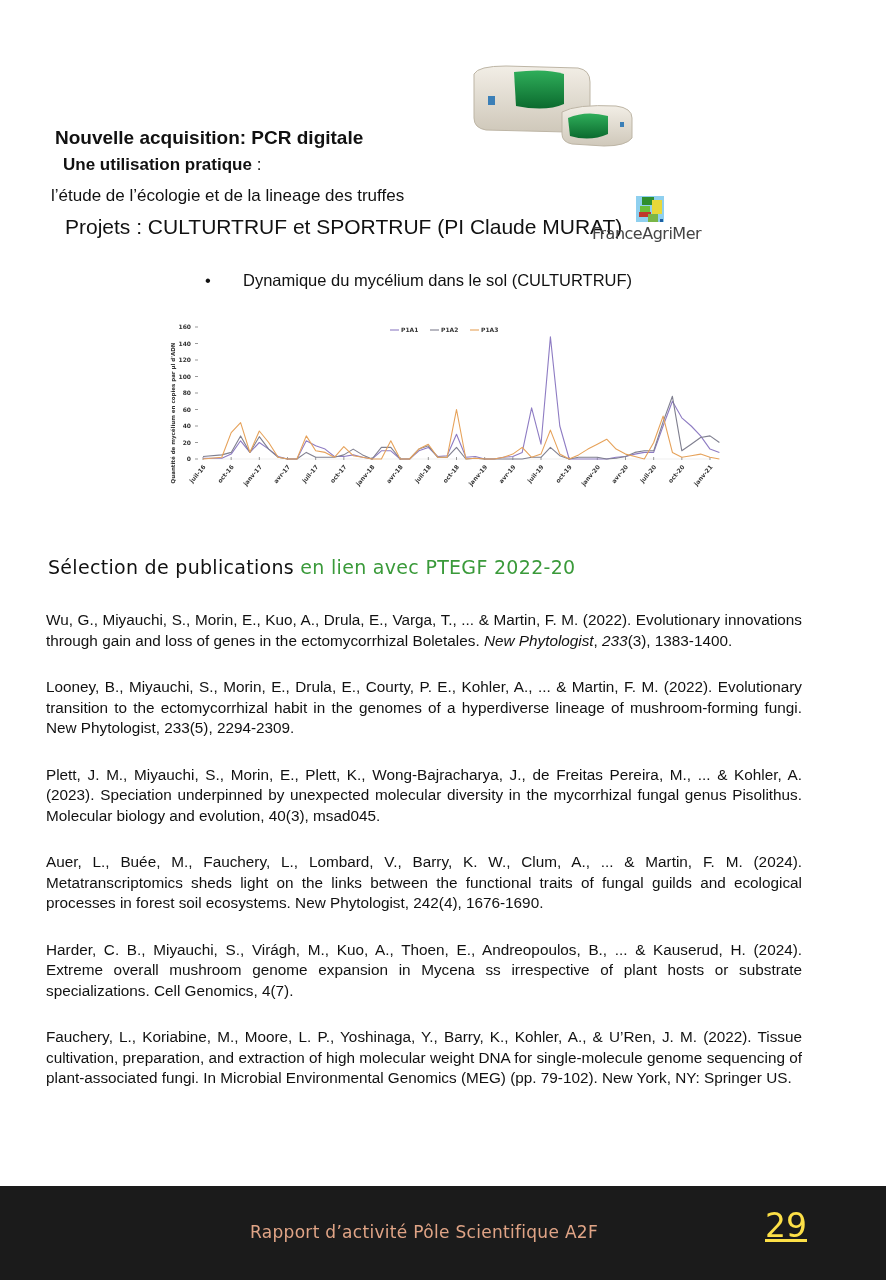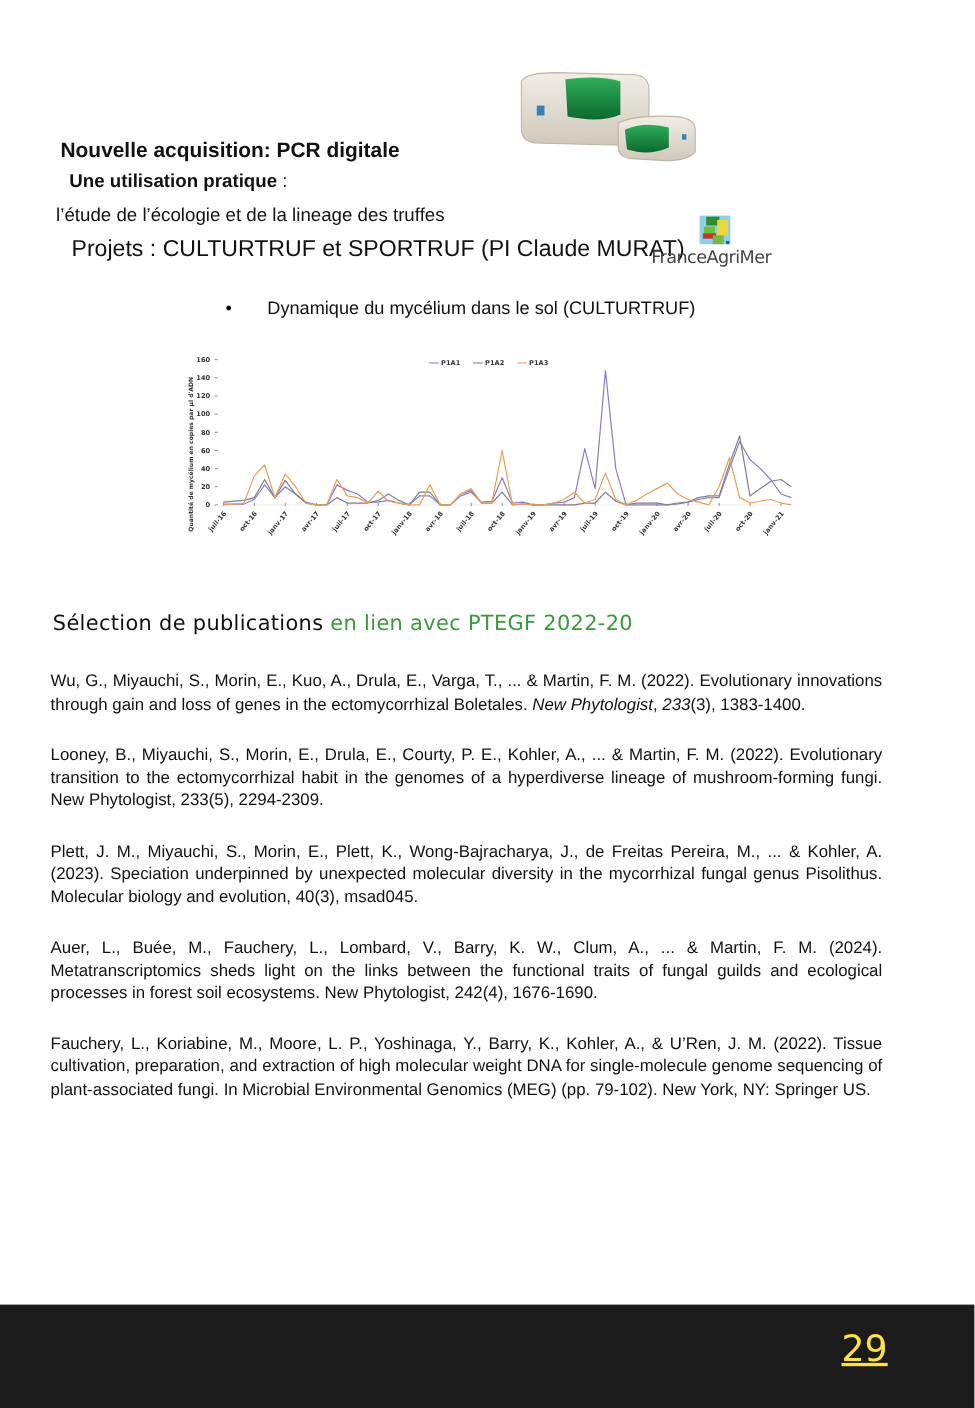--- a/index.html
+++ b/index.html
@@ -154,18 +154,20 @@
     </g>
 </svg>
 
 <h2 class="section-h"><span>Sélection de publications</span><span class="g"> en lien avec PTEGF 2022-20</span></h2>
 
 <div class="pubs">
   <p class="pub"><span>Wu, G., Miyauchi, S., Morin, E., Kuo, A., Drula, E., Varga, T., ... &amp; Martin, F. M. (2022). Evolutionary innovations through gain and loss of genes in the ectomycorrhizal Boletales. </span><i>New Phytologist</i><span>, </span><i>233</i><span>(3), 1383-1400.</span></p>
   <p class="pub">Looney, B., Miyauchi, S., Morin, E., Drula, E., Courty, P. E., Kohler, A., ... &amp; Martin, F. M. (2022). Evolutionary transition to the ectomycorrhizal habit in the genomes of a hyperdiverse lineage of mushroom-forming fungi. New Phytologist, 233(5), 2294-2309.</p>
   <p class="pub">Plett, J. M., Miyauchi, S., Morin, E., Plett, K., Wong-Bajracharya, J., de Freitas Pereira, M., ... &amp; Kohler, A. (2023). Speciation underpinned by unexpected molecular diversity in the mycorrhizal fungal genus Pisolithus. Molecular biology and evolution, 40(3), msad045.</p>
   <p class="pub">Auer, L., Buée, M., Fauchery, L., Lombard, V., Barry, K. W., Clum, A., ... &amp; Martin, F. M. (2024). Metatranscriptomics sheds light on the links between the functional traits of fungal guilds and ecological processes in forest soil ecosystems. New Phytologist, 242(4), 1676-1690.</p>
+  <p class="pub">Harder, C. B., Miyauchi, S., Virágh, M., Kuo, A., Thoen, E., Andreopoulos, B., ... &amp; Kauserud, H. (2024). Extreme overall mushroom genome expansion in Mycena ss irrespective of plant hosts or substrate specializations. Cell Genomics, 4(7).</p>
   <p class="pub">Fauchery, L., Koriabine, M., Moore, L. P., Yoshinaga, Y., Barry, K., Kohler, A., &amp; U’Ren, J. M. (2022). Tissue cultivation, preparation, and extraction of high molecular weight DNA for single-molecule genome sequencing of plant-associated fungi. In Microbial Environmental Genomics (MEG) (pp. 79-102). New York, NY: Springer US.</p>
 </div>
 
 <div class="footer">
+  <div class="footer-text">Rapport d’activité Pôle Scientifique A2F</div>
   <div class="page-num">29</div>
 </div>
 
 </body></html>

